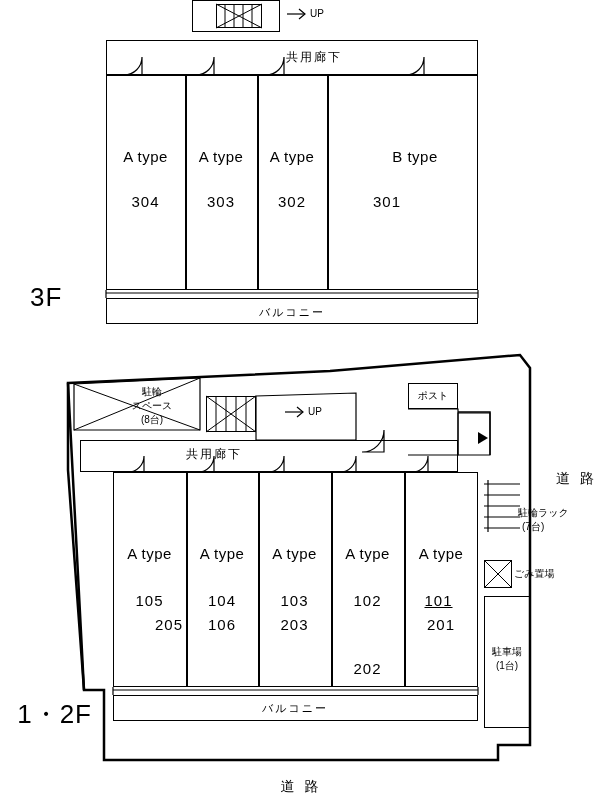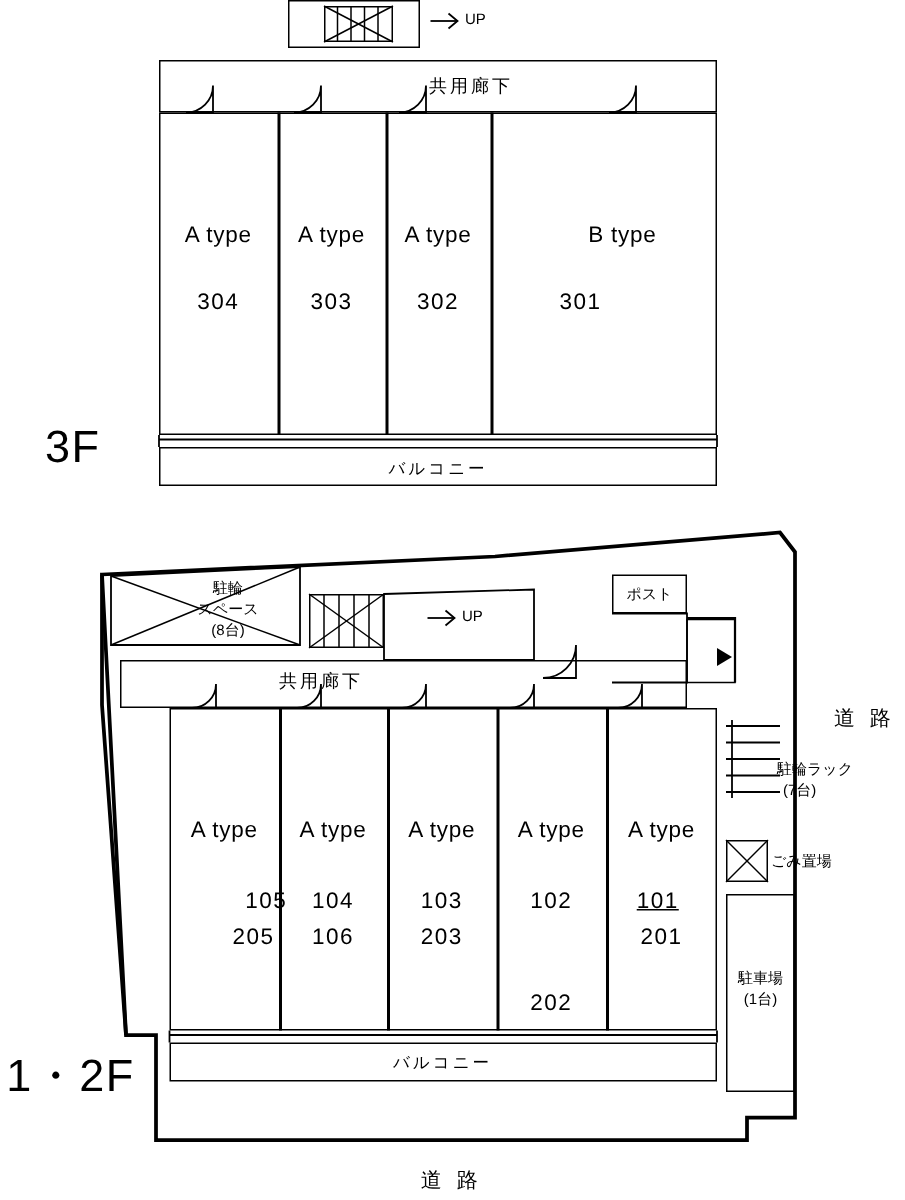--- a/index.html
+++ b/index.html
@@ -6,21 +6,21 @@
   body{
     width:603px;height:800px;position:relative;background:#ffffff;
     font-family:"Liberation Sans", sans-serif;color:#000;
     -webkit-font-smoothing:antialiased;
   }
   .box{position:absolute;box-sizing:border-box;border:1.5px solid #000;}
   .thin{border-width:1px;}
   .lbl{position:absolute;text-align:center;white-space:nowrap;}
   .unit-type{font-size:15px;letter-spacing:0.5px;}
   .unit-num{font-size:15px;letter-spacing:1px;}
-  .floor-tag{font-size:30px;letter-spacing:1px;}
+  .floor-tag{font-size:26px;letter-spacing:1px;}
   .small{font-size:10px;}
   .road{font-size:14px;letter-spacing:3px;}
   .corridor-label{font-size:12px;letter-spacing:2px;}
   .balcony-label{font-size:11px;letter-spacing:2px;}
   .vline{position:absolute;background:#000;width:1.5px;}
   svg{position:absolute;left:0;top:0;overflow:visible;}
 </style>
 </head>
 <body>
 
@@ -144,21 +144,21 @@
   </g>
 </svg>
 
 <div class="box" style="left:113px;top:472px;width:365px;height:215px;"></div>
 <div class="vline" style="left:186px;top:472px;height:215px;"></div>
 <div class="vline" style="left:258px;top:472px;height:215px;"></div>
 <div class="vline" style="left:331px;top:472px;height:215px;"></div>
 <div class="vline" style="left:404px;top:472px;height:215px;"></div>
 
 <div class="lbl unit-type" style="left:113px;top:545px;width:73px;">A type</div>
-<div class="lbl unit-num" style="left:113px;top:592px;width:73px;margin-left:28px;">105</div>
+<div class="lbl unit-num" style="left:113px;top:592px;width:73px;">105</div>
 <div class="lbl unit-num" style="left:113px;top:616px;width:56px;padding-left:28px;">205</div>
 
 <div class="lbl unit-type" style="left:186px;top:545px;width:72px;">A type</div>
 <div class="lbl unit-num" style="left:186px;top:592px;width:72px;">104</div>
 <div class="lbl unit-num" style="left:186px;top:616px;width:72px;">106</div>
 
 <div class="lbl unit-type" style="left:258px;top:545px;width:73px;">A type</div>
 <div class="lbl unit-num" style="left:258px;top:592px;width:73px;">103</div>
 <div class="lbl unit-num" style="left:258px;top:616px;width:73px;">203</div>
 
@@ -173,21 +173,21 @@
 <div class="box" style="left:113px;top:695px;width:365px;height:26px;"></div>
 <div class="lbl balcony-label" style="left:235px;top:701px;width:120px;">バルコニー</div>
 <svg width="603" height="800" style="pointer-events:none">
   <g stroke="#000" stroke-width="1.2">
     <line x1="113" y1="687" x2="113" y2="695"></line>
     <line x1="478" y1="687" x2="478" y2="695"></line>
     <line x1="113" y1="690" x2="478" y2="690"></line>
   </g>
 </svg>
 
-<div class="lbl floor-tag" style="left:2px;top:697px;width:90px;text-align:center;">1・2F</div>
+<div class="lbl floor-tag" style="left:2px;top:697px;width:90px;text-align:right;">1・2F</div>
 
 <svg width="603" height="800" style="pointer-events:none">
   <g stroke="#000" stroke-width="1.2">
     <line x1="484" y1="484" x2="520" y2="484"></line>
     <line x1="484" y1="495" x2="520" y2="495"></line>
     <line x1="484" y1="506" x2="520" y2="506"></line>
     <line x1="484" y1="517" x2="520" y2="517"></line>
     <line x1="484" y1="528" x2="520" y2="528"></line>
     <line x1="488" y1="480" x2="488" y2="532"></line>
   </g>

